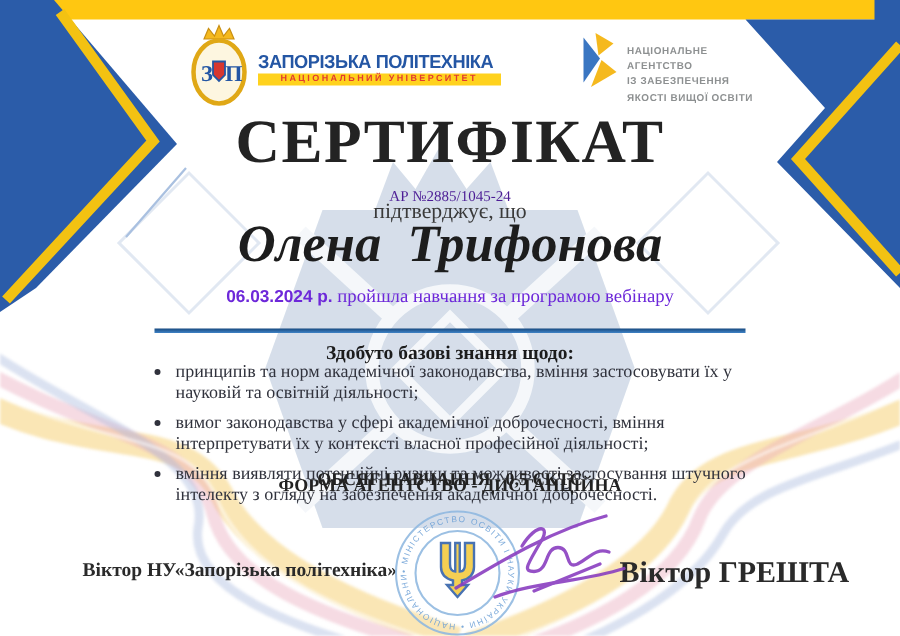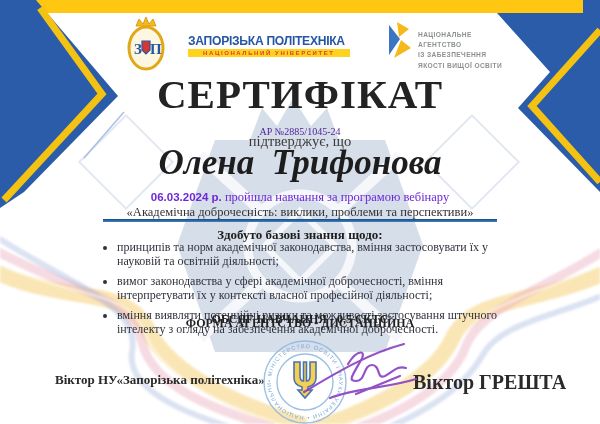--- a/index.html
+++ b/index.html
@@ -13,21 +13,21 @@
   .corner{position:absolute;z-index:2;}
   .corner.tl{left:0;top:0;}
   .corner.tr{right:0;top:0;}
   .waves{position:absolute;left:0;bottom:0;z-index:0;filter:blur(1.2px);}
   .watermark{position:absolute;left:155px;top:80px;z-index:0;opacity:.8;}
   .diamond{position:absolute;width:64px;height:64px;border:2px solid #e1e8f2;transform:rotate(45deg);z-index:0;}
   .diamond.dl{left:92px;top:128px;}
   .diamond.dr{left:438px;top:128px;}
   
   .uni-logo{position:absolute;left:124px;top:16px;display:flex;align-items:center;z-index:3;}
-  .uni-text{margin-left:20px;font-family:"Liberation Sans","DejaVu Sans",sans-serif;}
+  .uni-text{margin-left:4px;font-family:"Liberation Sans","DejaVu Sans",sans-serif;}
   .uni-name{color:#2456a4;font-weight:bold;font-size:12.5px;letter-spacing:-.3px;transform:scaleX(.97);transform-origin:left;white-space:nowrap;}
   .uni-sub{background:#ffd21e;color:#e23b30;font-weight:bold;font-size:6px;letter-spacing:1.6px;text-align:center;padding:1px 0;margin-top:1px;white-space:nowrap;}
   .naqa-logo{position:absolute;left:388px;top:22px;display:flex;z-index:3;}
   .naqa-text{margin-left:6px;font-family:"Liberation Sans","DejaVu Sans",sans-serif;font-size:6.6px;font-weight:bold;color:#8d9091;letter-spacing:.4px;line-height:1.55;margin-top:8px;white-space:pre-line;}
   
   .ctr{position:absolute;left:0;width:600px;text-align:center;z-index:3;}
   .title{top:70px;font-size:41px;font-weight:bold;color:#232323;letter-spacing:1px;}
   .cert-no{top:126px;font-size:10px;color:#4c1d95;}
   .confirms{top:133px;font-size:14.5px;color:#3a3a3a;}
   .recipient{top:143px;font-size:35px;font-weight:bold;font-style:italic;color:#1d1d1d;white-space:pre;}
@@ -110,21 +110,20 @@
 АГЕНТСТВО
 ІЗ ЗАБЕЗПЕЧЕННЯ
 ЯКОСТІ ВИЩОЇ ОСВІТИ</div>
   </div>
 
   <div class="ctr title">СЕРТИФІКАТ</div>
   <div class="ctr cert-no">АР №2885/1045-24</div>
   <div class="ctr recipient">Олена  Трифонова</div>
   <div class="ctr confirms">підтверджує, що</div>
   <div class="ctr dateline"><b>06.03.2024 р.</b><span> пройшла навчання за програмою вебінару</span></div>
-  <div class="ctr program">«Академічна доброчесність: виклики, проблеми та перспективи»</div>
   <div class="rule"></div>
   <div class="ctr kn-head">Здобуто базові знання щодо:</div>
 
   <ul class="bullets">
     <li>принципів та норм академічної законодавства, вміння застосовувати їх у науковій та освітній діяльності;</li>
     <li>вимог законодавства у сфері академічної доброчесності, вміння інтерпретувати їх у контексті власної професійної діяльності;</li>
     <li>вміння виявляти потенційні ризики та можливості застосування штучного інтелекту з огляду на забезпечення академічної доброчесності.</li>
   </ul>
 
   <div class="ctr form-line">ФОРМА АГЕНТСТВО - ДИСТАНЦІЙНА</div>

